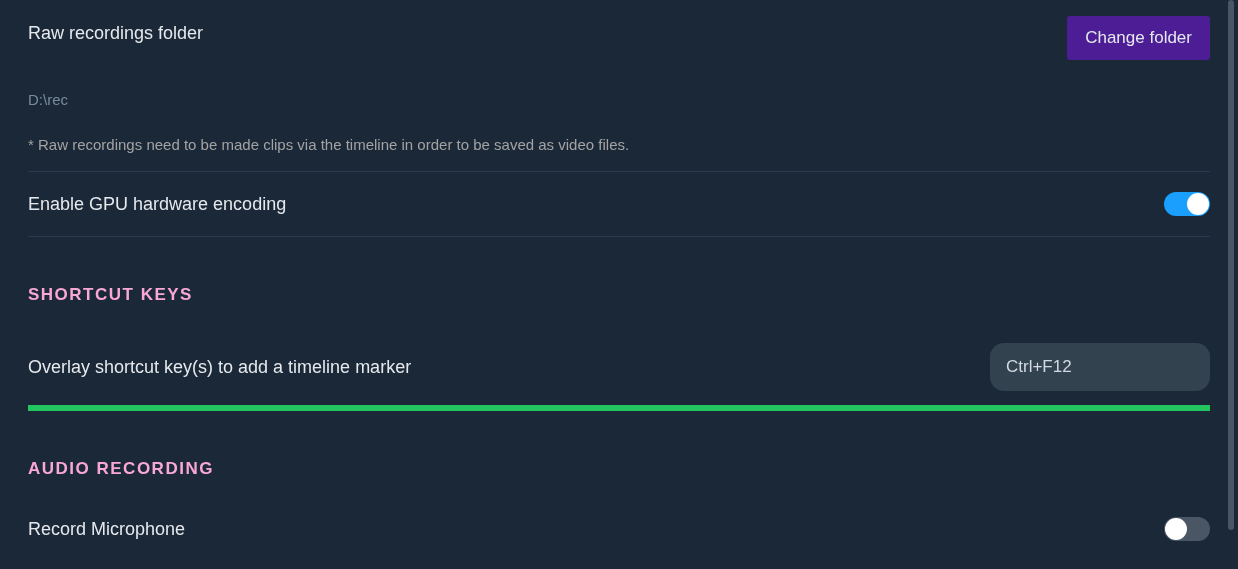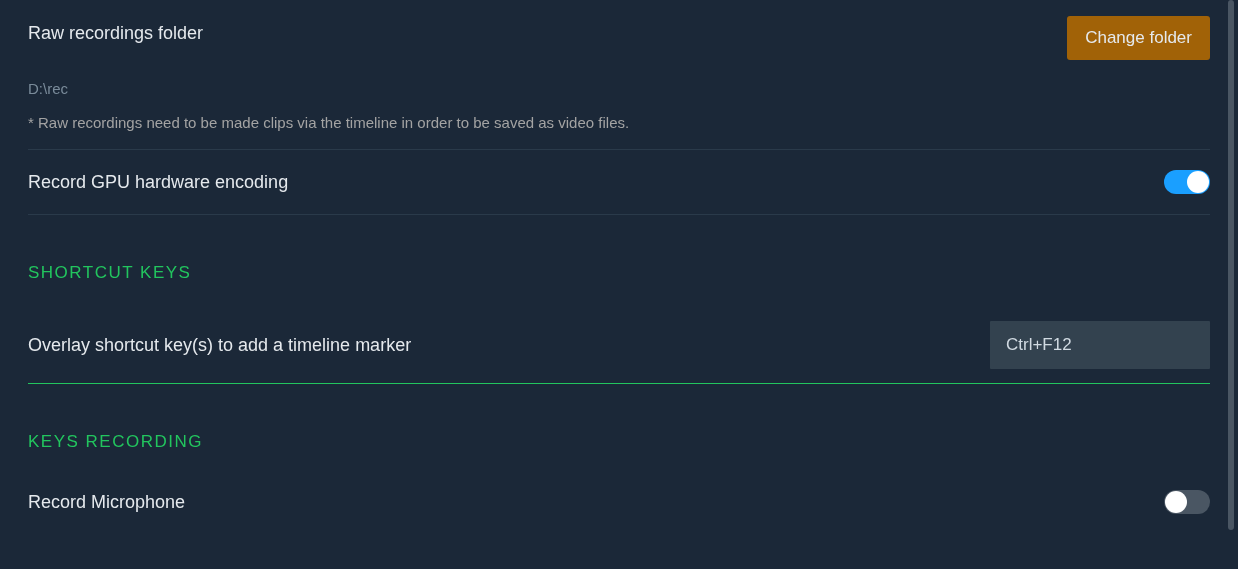--- a/index.html
+++ b/index.html
@@ -41,40 +41,40 @@
       display: flex;
       justify-content: space-between;
       align-items: flex-start;
       padding: 4px 0 16px 0;
       border-bottom: 1px solid #2a3a4a;
     }
     .setting-left {
       flex: 1;
       display: flex;
       flex-direction: column;
-      gap: 15px;
+      gap: 26px;
       padding-top: 6px;
     }
     .setting-title {
       color: #e5e9ed;
       font-size: 18px;
       line-height: 1.3;
     }
     .setting-path {
       color: #7a8b9a;
       font-size: 15px;
       margin-top: 20px;
     }
     .setting-hint {
       color: #a3a3a3;
       font-size: 15px;
       line-height: 1.4;
     }
     .btn {
-      background-color: #a16207;
+      background-color: #4c1d95;
       color: #e5e9ed;
       border: none;
       padding: 12px 18px;
       font-size: 17px;
       border-radius: 3px;
       cursor: pointer;
       white-space: nowrap;
     }
     .toggle {
       width: 46px;
@@ -98,50 +98,50 @@
       position: absolute;
       top: 1px;
     }
     .toggle.on .toggle-knob {
       right: 1px;
     }
     .toggle.off .toggle-knob {
       left: 1px;
     }
     .section-header {
-      color: #22c55e;
+      color: #f9a8d4;
       font-size: 17px;
-      font-weight: 400;
+      font-weight: 700;
       letter-spacing: 1.5px;
       margin-top: 48px;
       margin-bottom: 24px;
     }
     .shortcut-input {
       background-color: #33424f;
       color: #d1dae2;
       border: none;
       padding: 14px 16px;
       font-size: 17px;
-      border-radius: 1px;
+      border-radius: 14px;
       width: 220px;
       cursor: text;
     }
     .gpu-row {
       display: flex;
       justify-content: space-between;
       align-items: center;
       padding: 20px 0 20px 0;
       border-bottom: 1px solid #2a3a4a;
     }
     .shortcut-container {
       display: flex;
       justify-content: space-between;
       align-items: center;
       padding: 14px 0;
-      border-bottom: 1px solid #22c55e;
+      border-bottom: 6px solid #22c55e;
     }
     .shortcut-container.last {
       border-bottom: none;
       padding-bottom: 0;
     }
     .mic-row {
       padding-top: 14px;
     }
     .mic-header {
       display: flex;
@@ -157,35 +157,35 @@
   <div class="setting-row">
     <div class="setting-left">
       <div class="setting-title">Raw recordings folder</div>
       <div class="setting-path">D:\rec</div>
       <div class="setting-hint">* Raw recordings need to be made clips via the timeline in order to be saved as video files.</div>
     </div>
     <button class="btn">Change folder</button>
   </div>
 
   <div class="gpu-row">
-    <div class="setting-title">Record GPU hardware encoding</div>
+    <div class="setting-title">Enable GPU hardware encoding</div>
     <div class="toggle on">
       <div class="toggle-knob"></div>
     </div>
   </div>
 
   <div class="section-header">SHORTCUT KEYS</div>
 
   <div class="shortcut-container">
     <div class="setting-title">Overlay shortcut key(s) to add a timeline marker</div>
     <input type="text" class="shortcut-input" value="Ctrl+F12" style="">
   </div>
 
 
-  <div class="section-header">KEYS RECORDING</div>
+  <div class="section-header">AUDIO RECORDING</div>
 
   <div class="mic-row">
     <div class="mic-header">
       <div class="setting-title">Record Microphone</div>
       <div class="toggle off">
         <div class="toggle-knob"></div>
       </div>
     </div>
 
   </div>

